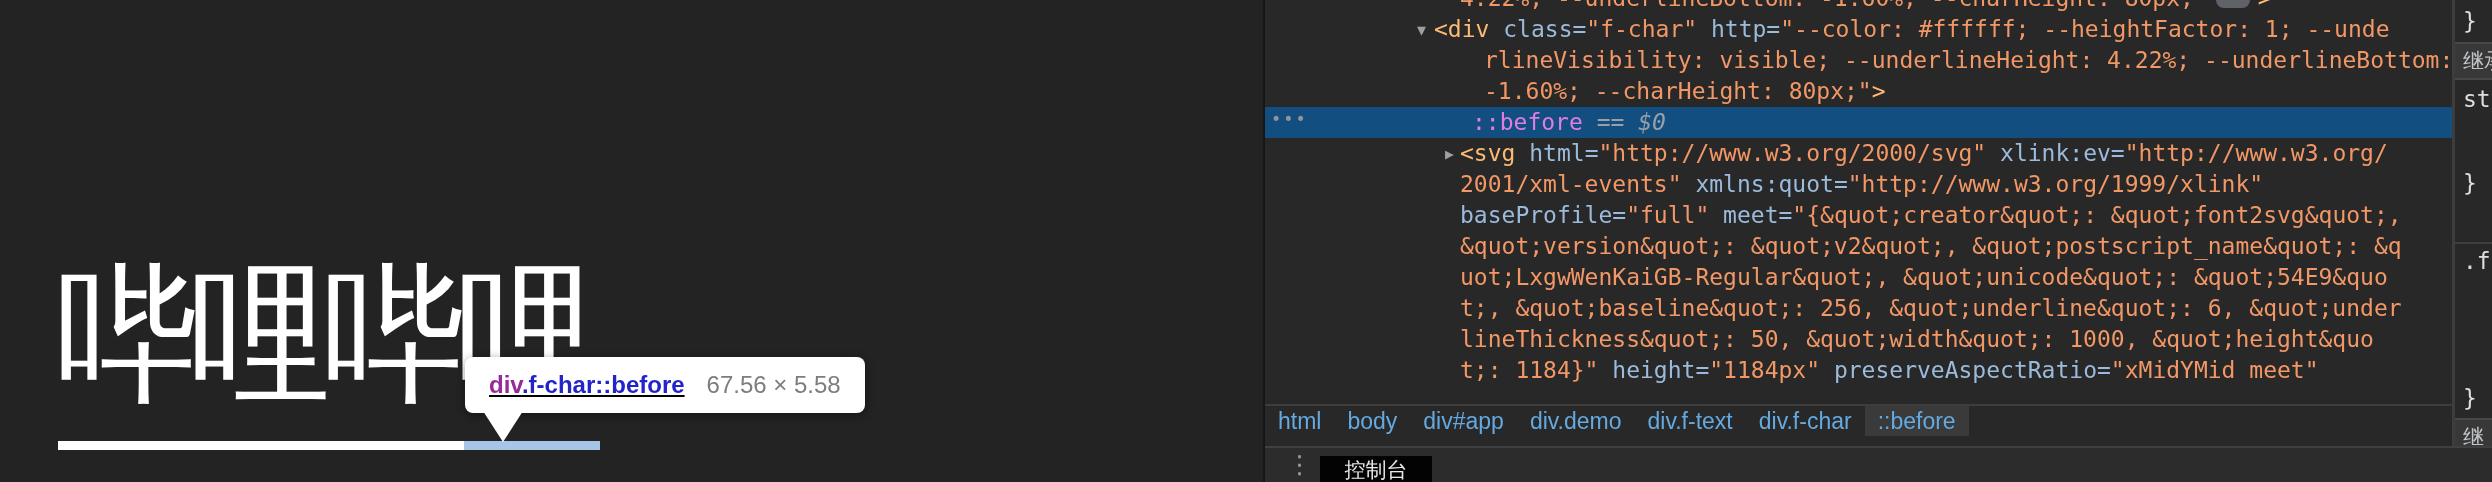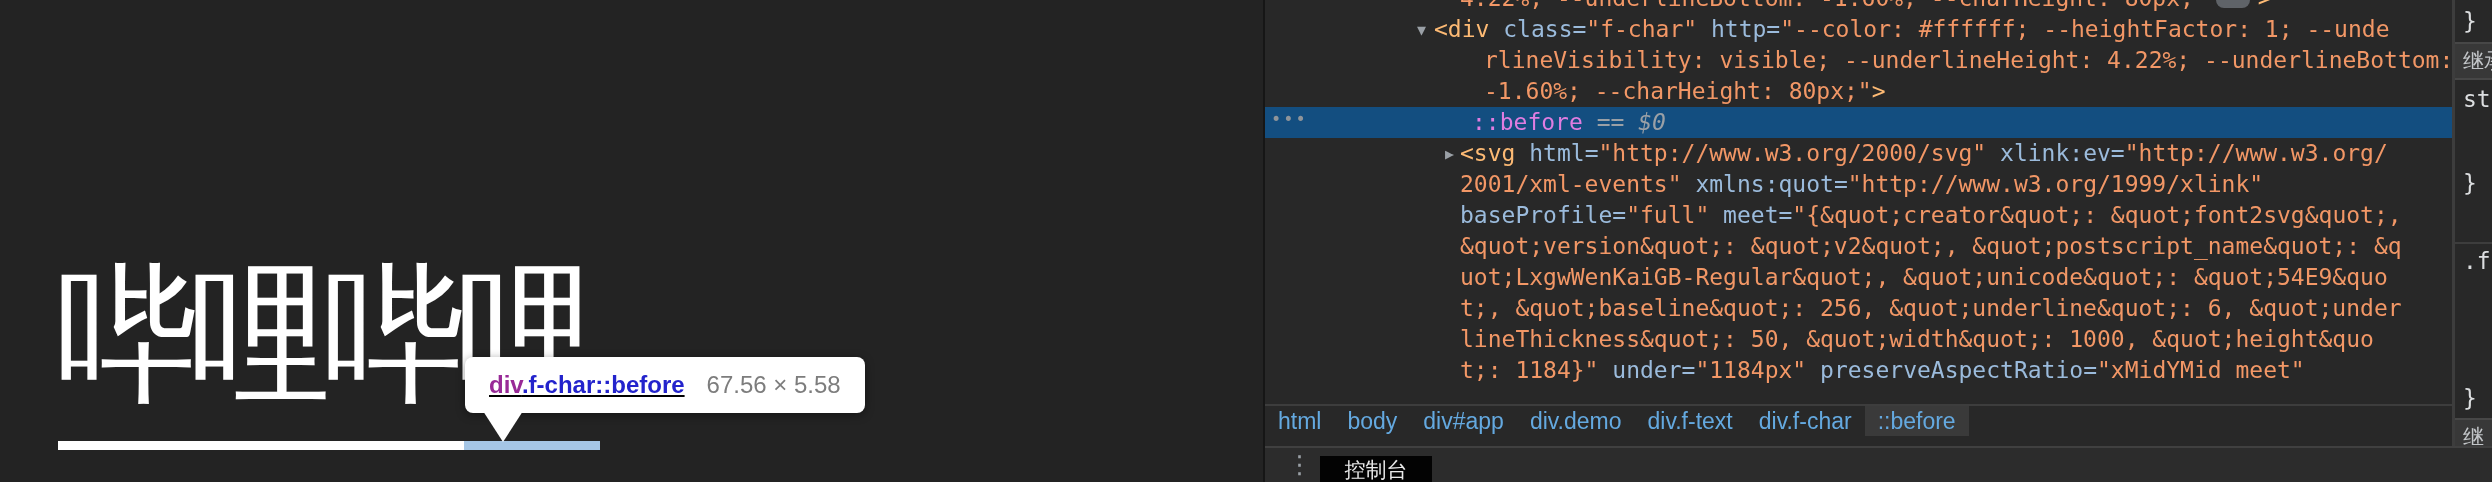--- a/index.html
+++ b/index.html
@@ -88,21 +88,21 @@
         <div class="code-row ind-wrap" style="top: 45px;"><span class="seg-v">rlineVisibility: visible; --underlineHeight: 4.22%; --underlineBottom:</span></div>
         <div class="code-row ind-wrap" style="top: 76px;"><span class="seg-v">-1.60%; --charHeight: 80px;"</span><span class="seg-t">&gt;</span></div>
         <div class="code-row ind-pseudo selected" style="top: 107px;"><span class="dots">•••</span><span class="seg-ps">::before</span><span class="seg-g"> == </span><span class="seg-gi">$0</span></div>
         <div class="code-row ind-child" style="top: 138px;"><span class="marker right">▶</span><span class="seg-t">&lt;svg</span><span class="seg-a"> html=</span><span class="seg-v">"http://www.w3.org/2000/svg"</span><span class="seg-a"> xlink:ev=</span><span class="seg-v">"http://www.w3.org/</span></div>
         <div class="code-row ind-child" style="top: 169px;"><span class="seg-v">2001/xml-events"</span><span class="seg-a"> xmlns:quot=</span><span class="seg-v">"http://www.w3.org/1999/xlink"</span></div>
         <div class="code-row ind-child" style="top: 200px;"><span class="seg-a">baseProfile=</span><span class="seg-v">"full"</span><span class="seg-a"> meet=</span><span class="seg-v">"{&amp;quot;creator&amp;quot;: &amp;quot;font2svg&amp;quot;,</span></div>
         <div class="code-row ind-child" style="top: 231px;"><span class="seg-v">&amp;quot;version&amp;quot;: &amp;quot;v2&amp;quot;, &amp;quot;postscript_name&amp;quot;: &amp;q</span></div>
         <div class="code-row ind-child" style="top: 262px;"><span class="seg-v">uot;LxgwWenKaiGB-Regular&amp;quot;, &amp;quot;unicode&amp;quot;: &amp;quot;54E9&amp;quo</span></div>
         <div class="code-row ind-child" style="top: 293px;"><span class="seg-v">t;, &amp;quot;baseline&amp;quot;: 256, &amp;quot;underline&amp;quot;: 6, &amp;quot;under</span></div>
         <div class="code-row ind-child" style="top: 324px;"><span class="seg-v">lineThickness&amp;quot;: 50, &amp;quot;width&amp;quot;: 1000, &amp;quot;height&amp;quo</span></div>
-        <div class="code-row ind-child" style="top: 355px;"><span class="seg-v">t;: 1184}" </span><span class="seg-a">under=</span><span class="seg-v">"1184px"</span><span class="seg-a"> preserveAspectRatio=</span><span class="seg-v">"xMidYMid meet"</span></div>
+        <div class="code-row ind-child" style="top: 355px;"><span class="seg-v">t;: 1184}" </span><span class="seg-a">height=</span><span class="seg-v">"1184px"</span><span class="seg-a"> preserveAspectRatio=</span><span class="seg-v">"xMidYMid meet"</span></div>
       </div>
 
     <div class="crumbs">
         <div class="crumb">html</div>
         <div class="crumb">body</div>
         <div class="crumb">div#app</div>
         <div class="crumb">div.demo</div>
         <div class="crumb">div.f-text</div>
         <div class="crumb">div.f-char</div>
         <div class="crumb selected">::before</div>

